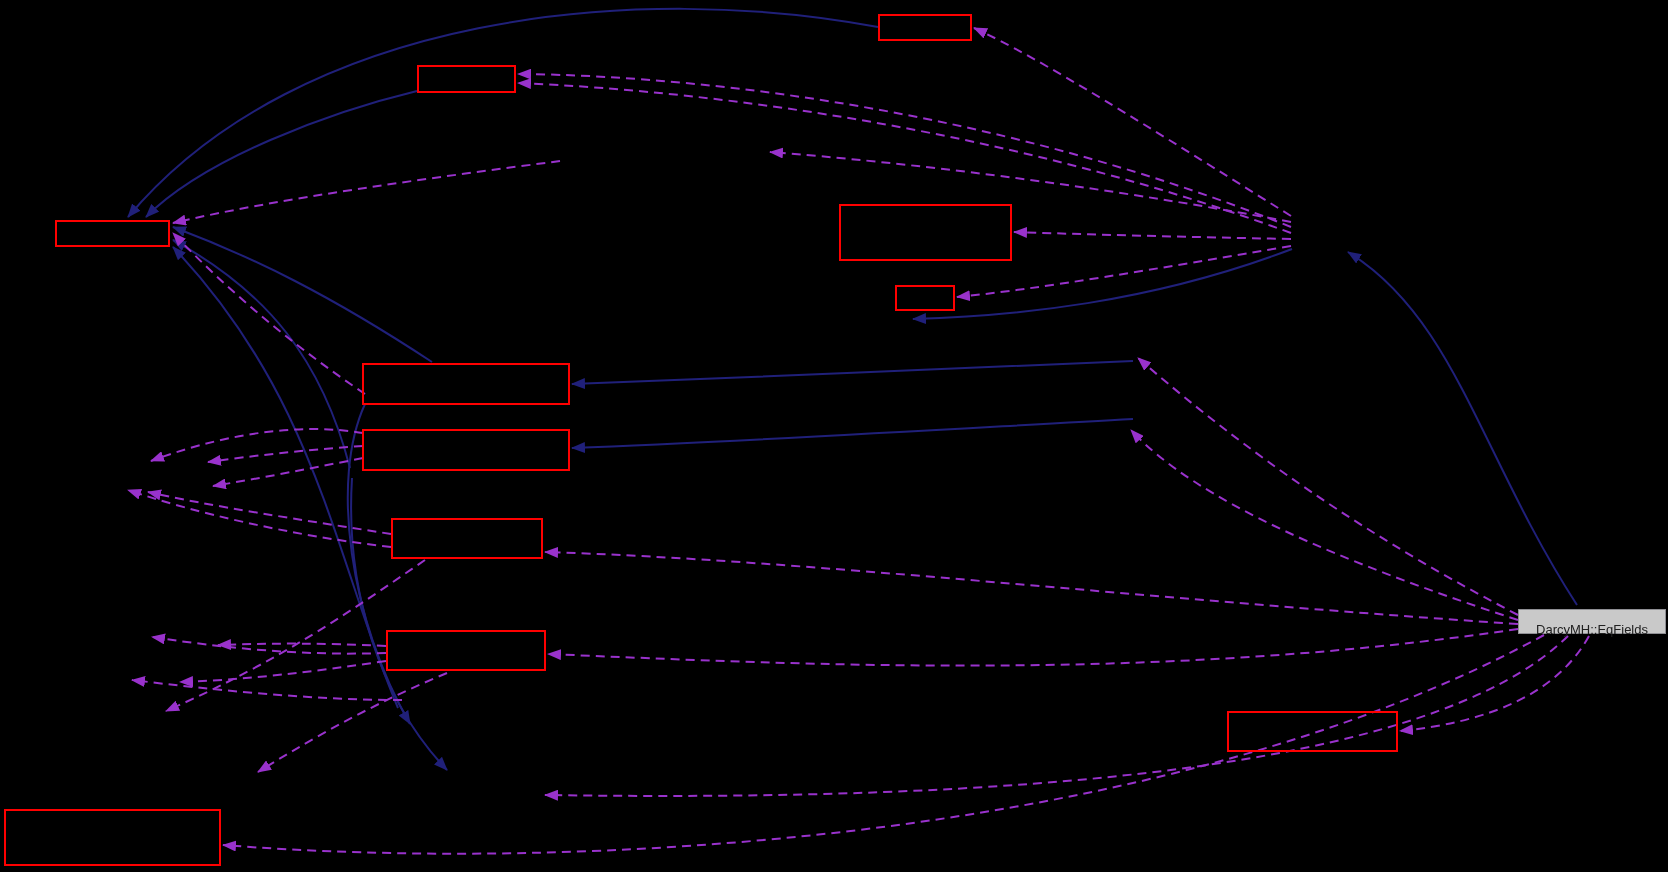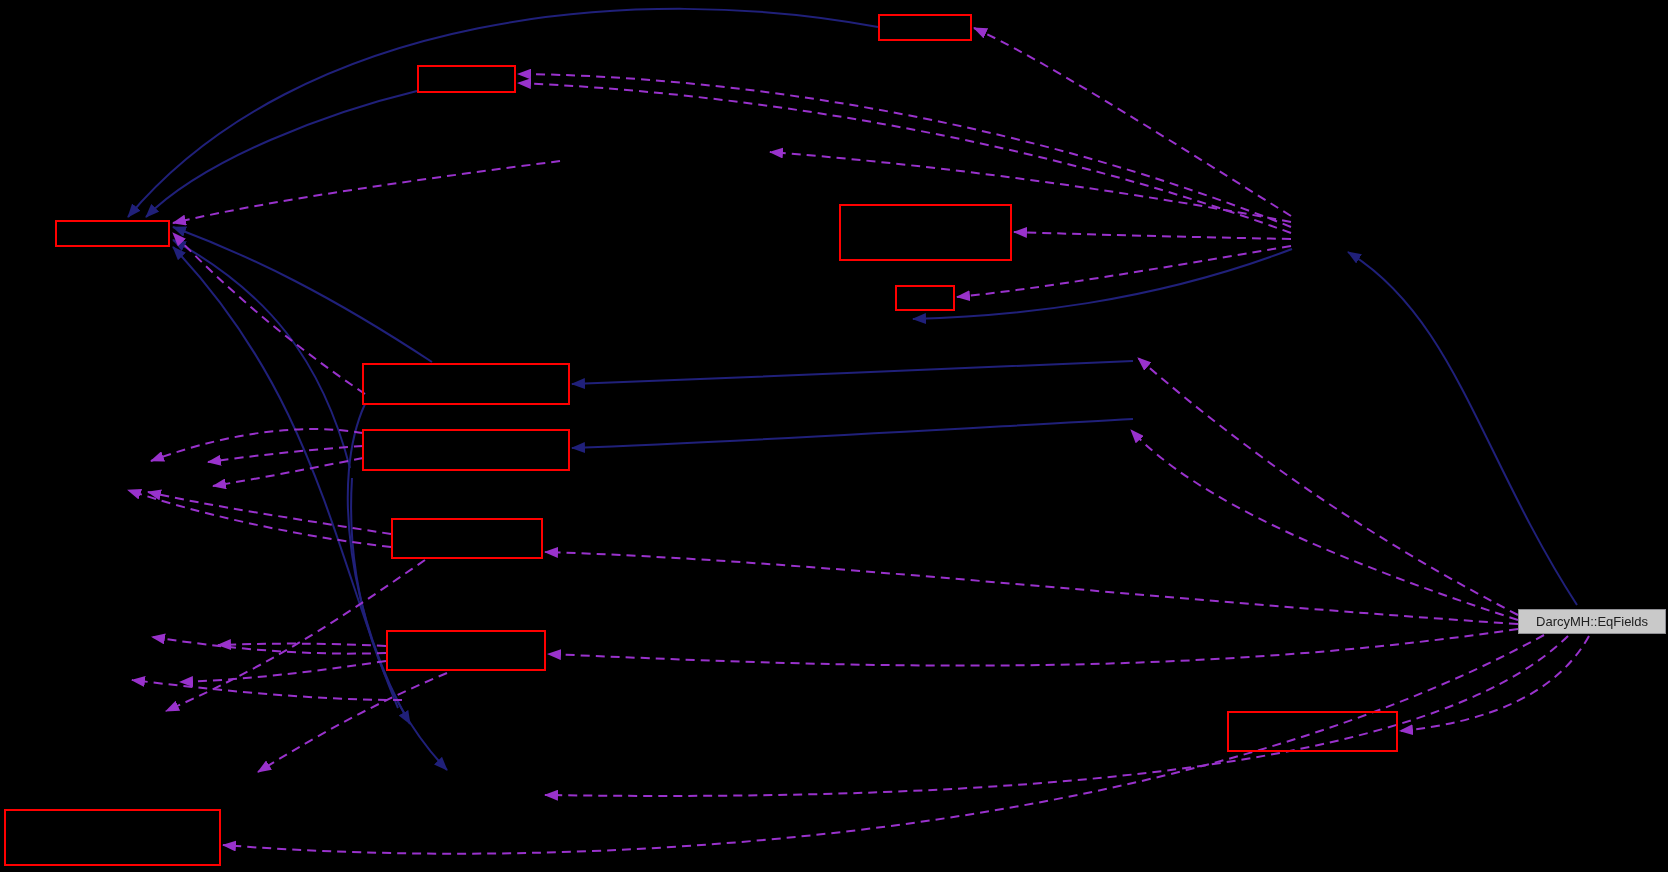--- a/index.html
+++ b/index.html
@@ -15,21 +15,21 @@
   #ah-dashed path{fill:var(--dashed-edge,#9932cc);}
   .gnode{
     position:absolute;box-sizing:border-box;background:transparent;
     border:2px solid var(--node-border,#ff0000);
   }
   .glabel{
     position:absolute;box-sizing:border-box;white-space:nowrap;
     background:var(--label-bg,#c9c9c9);
     border:1px solid var(--label-border,#8f8f94);
     color:var(--label-text,#202020);
-    font-size:13px;line-height:23px;text-align:center;padding:0 6px;
+    font-size:13px;line-height:23px;text-align:center;padding:8px 6px;
   }
 </style>
 </head>
 <body>
 
 <div class="stage">
 
   <svg class="edge-layer" viewBox="0 0 1668 872">
     <defs>
       <marker id="ah-solid" markerUnits="userSpaceOnUse" markerWidth="15" markerHeight="11" refX="13" refY="5.5" orient="auto">

